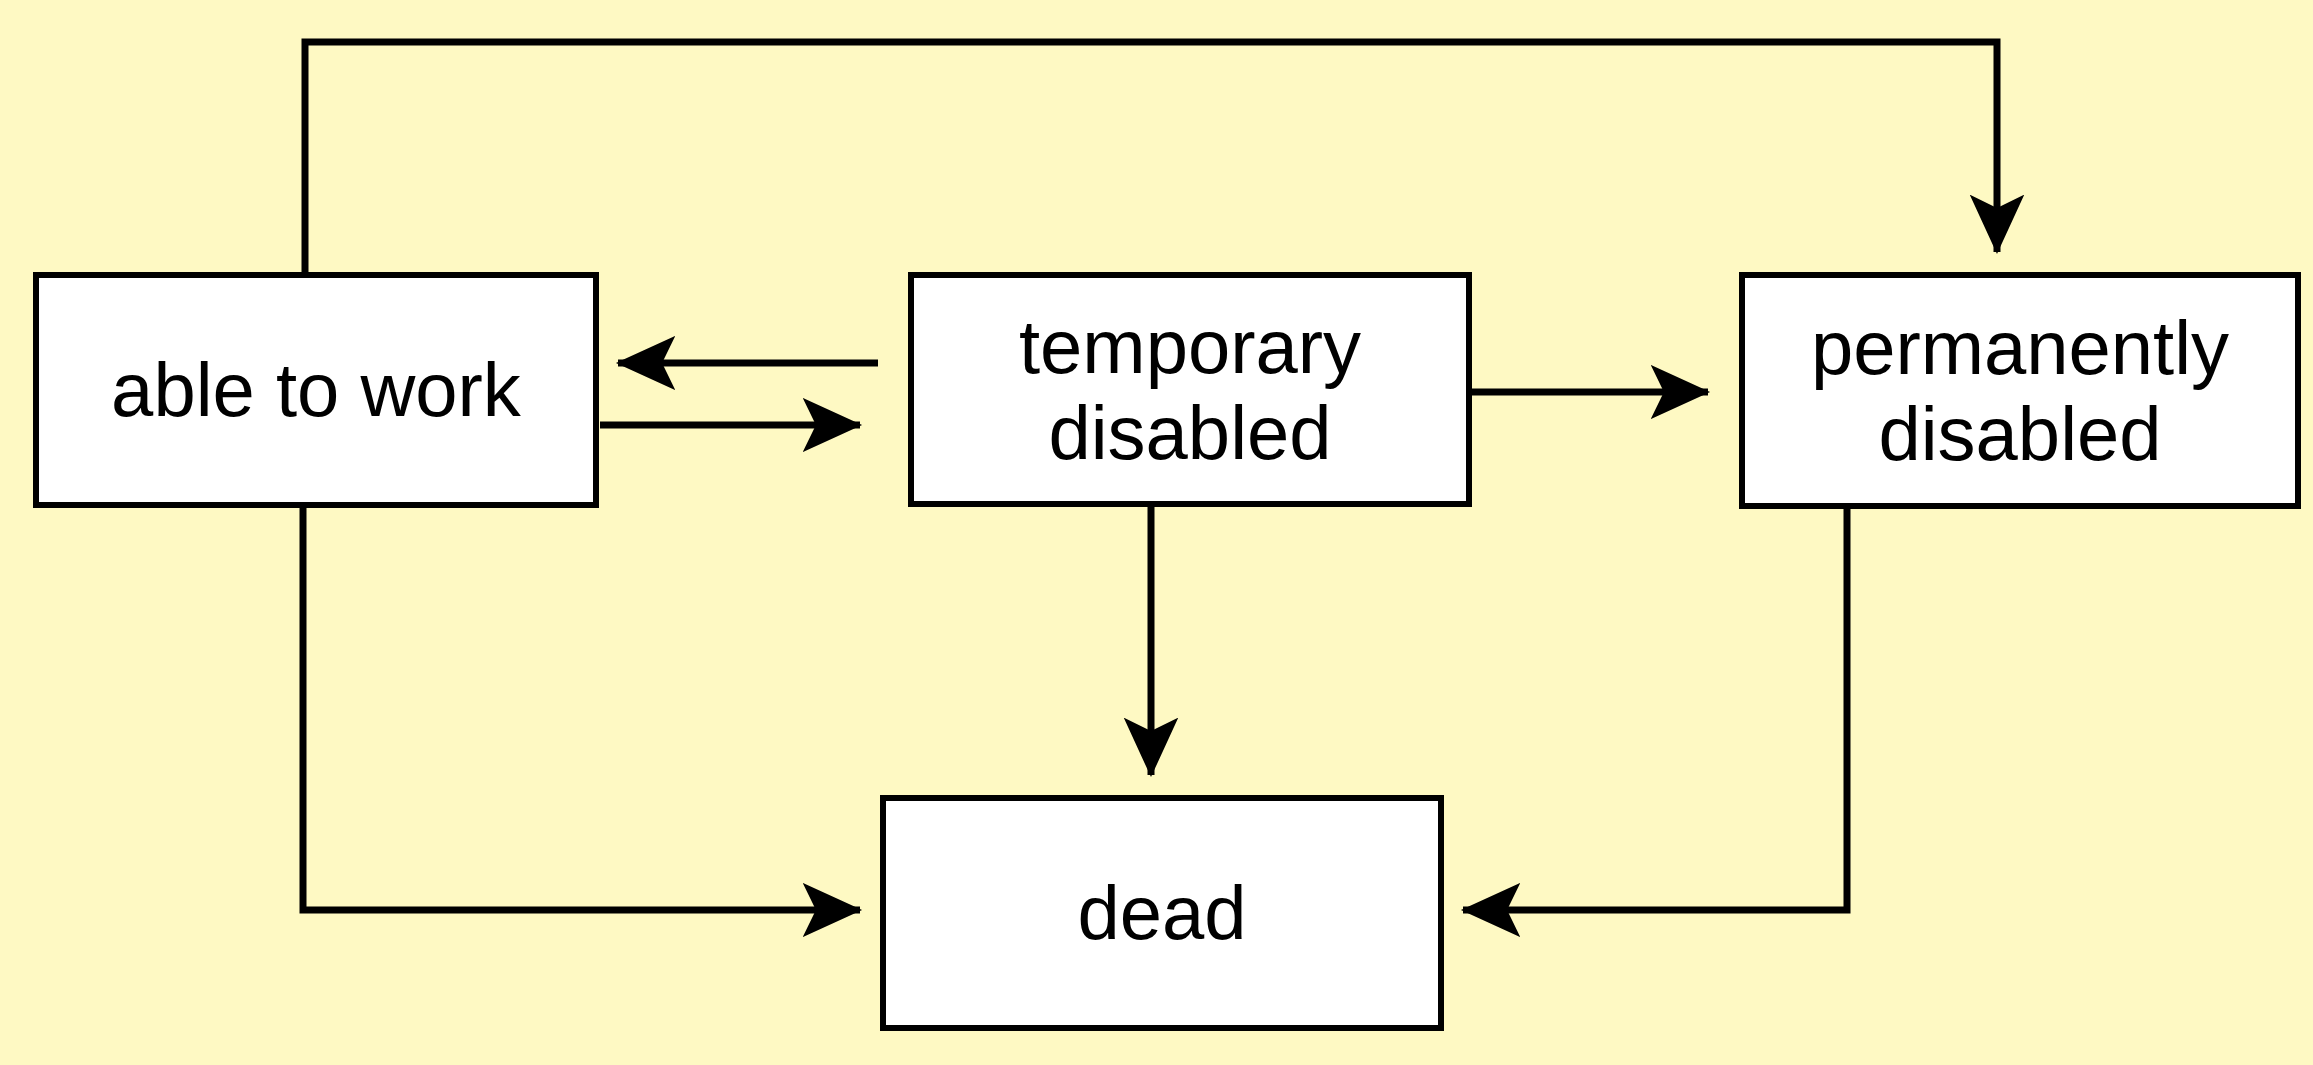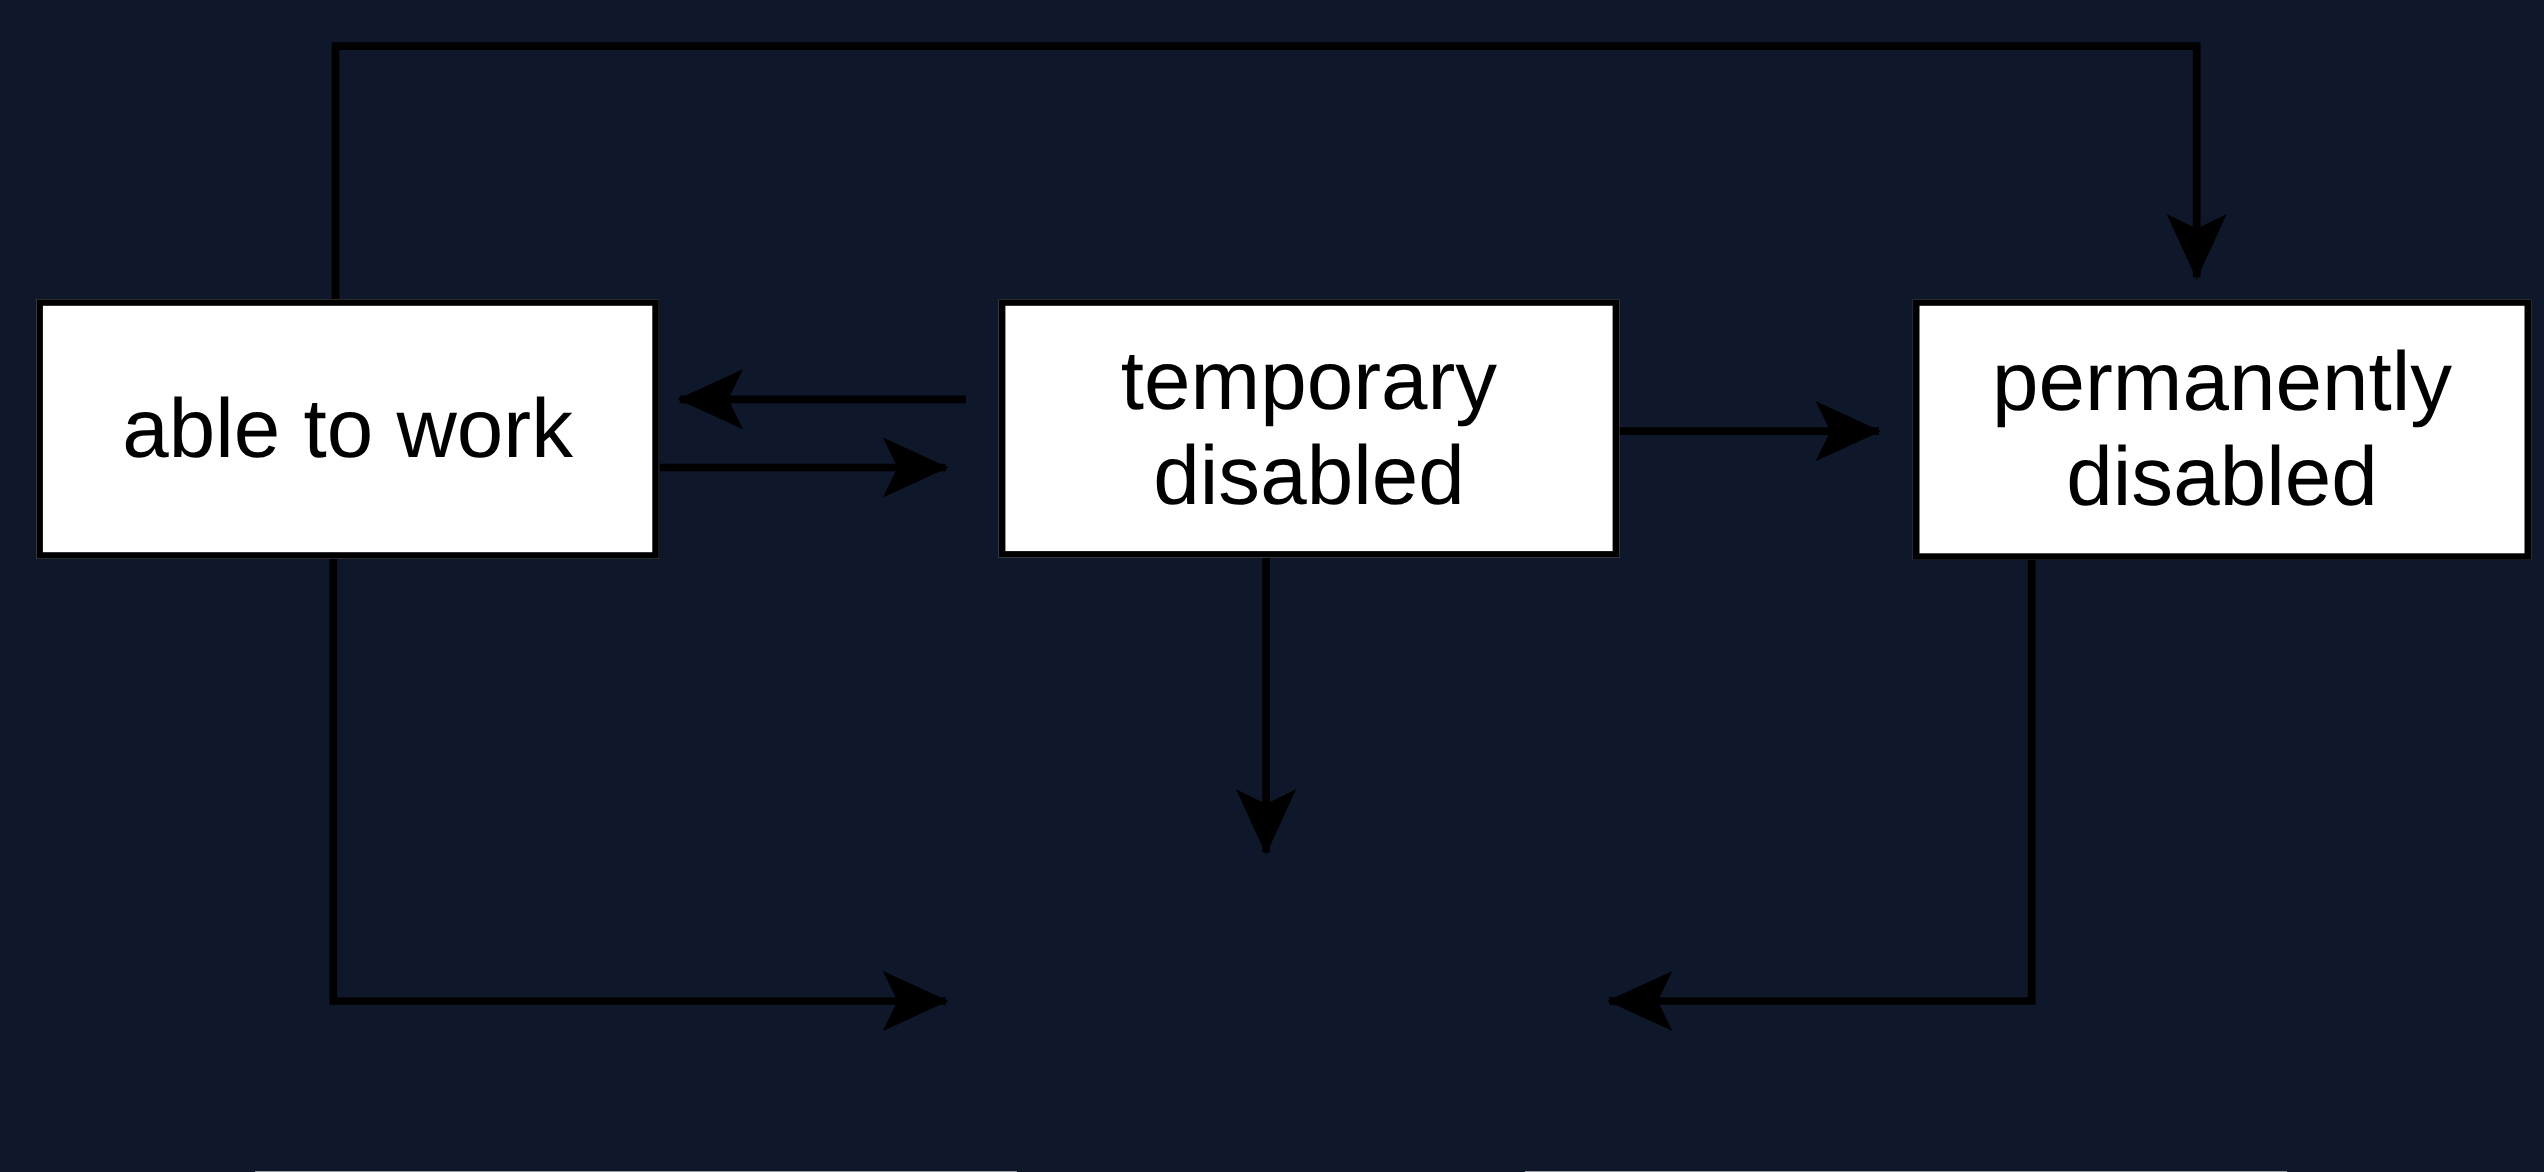--- a/index.html
+++ b/index.html
@@ -5,21 +5,21 @@
 <style>
   html, body {
     margin: 0;
     padding: 0;
     background: #ffffff;
   }
   #canvas {
     position: relative;
     width: 2313px;
     height: 1065px;
-    background: #0f172a;
+    background: #fef9c3;
     overflow: hidden;
     font-family: "Liberation Sans", sans-serif;
   }
   #edge-layer {
     position: absolute;
     left: 0;
     top: 0;
     width: 2313px;
     height: 1065px;
   }
@@ -96,14 +96,17 @@
   <div class="node node-temp">
     <span class="node-label">temporary
 disabled</span>
   </div>
 
   <div class="node node-perm">
     <span class="node-label">permanently
 disabled</span>
   </div>
 
+  <div class="node node-dead">
+    <span class="node-label">dead</span>
+  </div>
 
 </div>
 
 </body></html>

